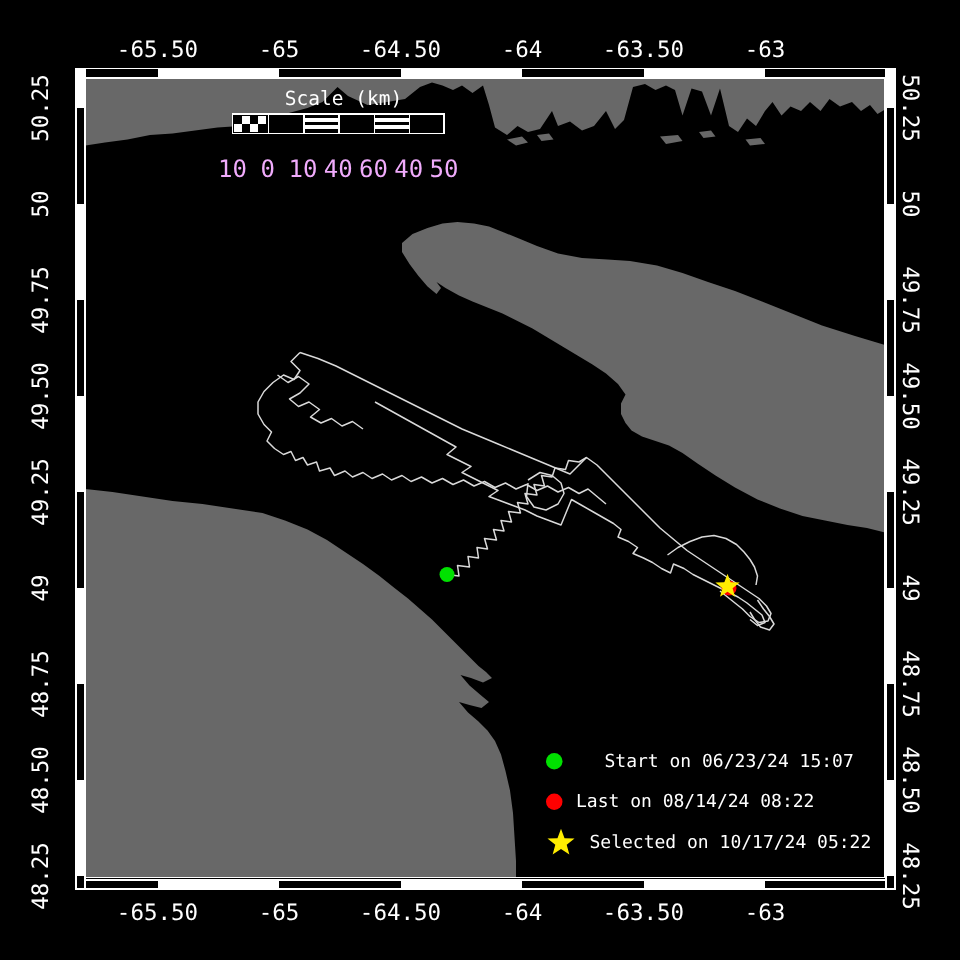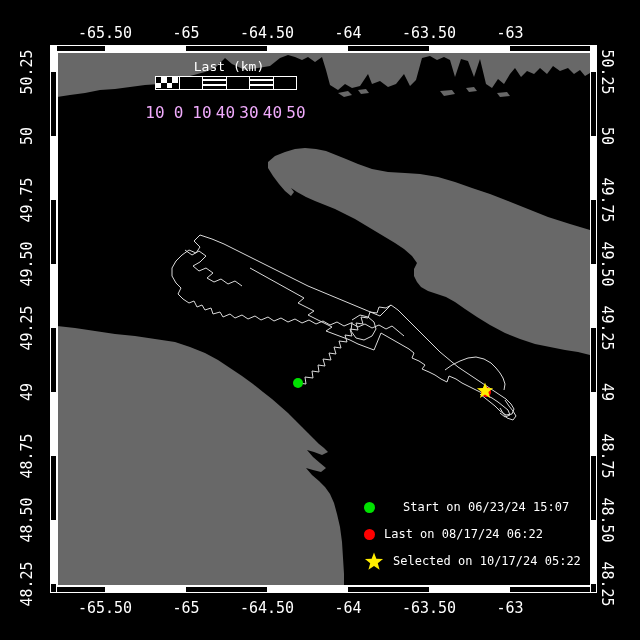--- a/index.html
+++ b/index.html
@@ -88,21 +88,21 @@
         <rect x="202" y="78.5" width="23.5" height="2.5" fill="#fff"></rect>
         <rect x="202" y="83.5" width="23.5" height="2.5" fill="#fff"></rect>
         <rect x="202" y="76" width="1" height="13" fill="#fff"></rect>
         <rect x="225.5" y="76" width="1" height="13" fill="#fff"></rect>
         <rect x="249" y="78.5" width="23.5" height="2.5" fill="#fff"></rect>
         <rect x="249" y="83.5" width="23.5" height="2.5" fill="#fff"></rect>
         <rect x="249" y="76" width="1" height="13" fill="#fff"></rect>
         <rect x="272.5" y="76" width="1" height="13" fill="#fff"></rect>
       </g>
     </svg>
-  <div id="scale-title">Last (km)</div>
+  <div id="scale-title">Scale (km)</div>
   <div id="labels">
       <div class="lbl xt" style="left: 105px; top: 24px;">-65.50</div>
       <div class="lbl xt" style="left: 105px; top: 599px;">-65.50</div>
       <div class="lbl xt" style="left: 186px; top: 24px;">-65</div>
       <div class="lbl xt" style="left: 186px; top: 599px;">-65</div>
       <div class="lbl xt" style="left: 267px; top: 24px;">-64.50</div>
       <div class="lbl xt" style="left: 267px; top: 599px;">-64.50</div>
       <div class="lbl xt" style="left: 348px; top: 24px;">-64</div>
       <div class="lbl xt" style="left: 348px; top: 599px;">-64</div>
       <div class="lbl xt" style="left: 429px; top: 24px;">-63.50</div>
@@ -124,32 +124,32 @@
       <div class="lbl yl" style="left: 27px; top: 456px;">48.75</div>
       <div class="lbl yr" style="left: 607px; top: 456px;">48.75</div>
       <div class="lbl yl" style="left: 27px; top: 520px;">48.50</div>
       <div class="lbl yr" style="left: 607px; top: 520px;">48.50</div>
       <div class="lbl yl" style="left: 27px; top: 584px;">48.25</div>
       <div class="lbl yr" style="left: 607px; top: 584px;">48.25</div>
       <div class="sc" style="left: 155px; top: 103px;">10</div>
       <div class="sc" style="left: 178.5px; top: 103px;">0</div>
       <div class="sc" style="left: 202px; top: 103px;">10</div>
       <div class="sc" style="left: 225.5px; top: 103px;">40</div>
-      <div class="sc" style="left: 249px; top: 103px;">30</div>
+      <div class="sc" style="left: 249px; top: 103px;">60</div>
       <div class="sc" style="left: 272.5px; top: 103px;">40</div>
       <div class="sc" style="left: 296px; top: 103px;">50</div>
     </div>
   <div id="legend">
       <div class="leg-row" style="top: 498px; gap: 28px;">
         <span class="leg-dot" style="background: rgb(0, 225, 0);"></span>
         <span class="leg-txt">Start on 06/23/24 15:07</span>
       </div>
       <div class="leg-row" style="top: 525px;">
         <span class="leg-dot" style="background: rgb(255, 0, 0);"></span>
-        <span class="leg-txt">Last on 08/17/24 06:22</span>
+        <span class="leg-txt">Last on 08/14/24 08:22</span>
       </div>
       <div class="leg-row" style="top: 552px;">
         <svg width="20" height="20" viewBox="0 0 20 20">
           <polygon points="10,1.5 12.345263156646968,7.772022192443959 19.03503690480396,8.064338553437999 13.794715500017663,12.23297780755604 15.583959896778495,18.685661446562 10,14.99 4.416040103221507,18.685661446562 6.205284499982337,12.23297780755604 0.9649630951960404,8.064338553438 7.654736843353032,7.77202219244396" fill="#ffec00"></polygon>
         </svg>
         <span class="leg-txt">Selected on 10/17/24 05:22</span>
       </div>
     </div>
 </div>
 

